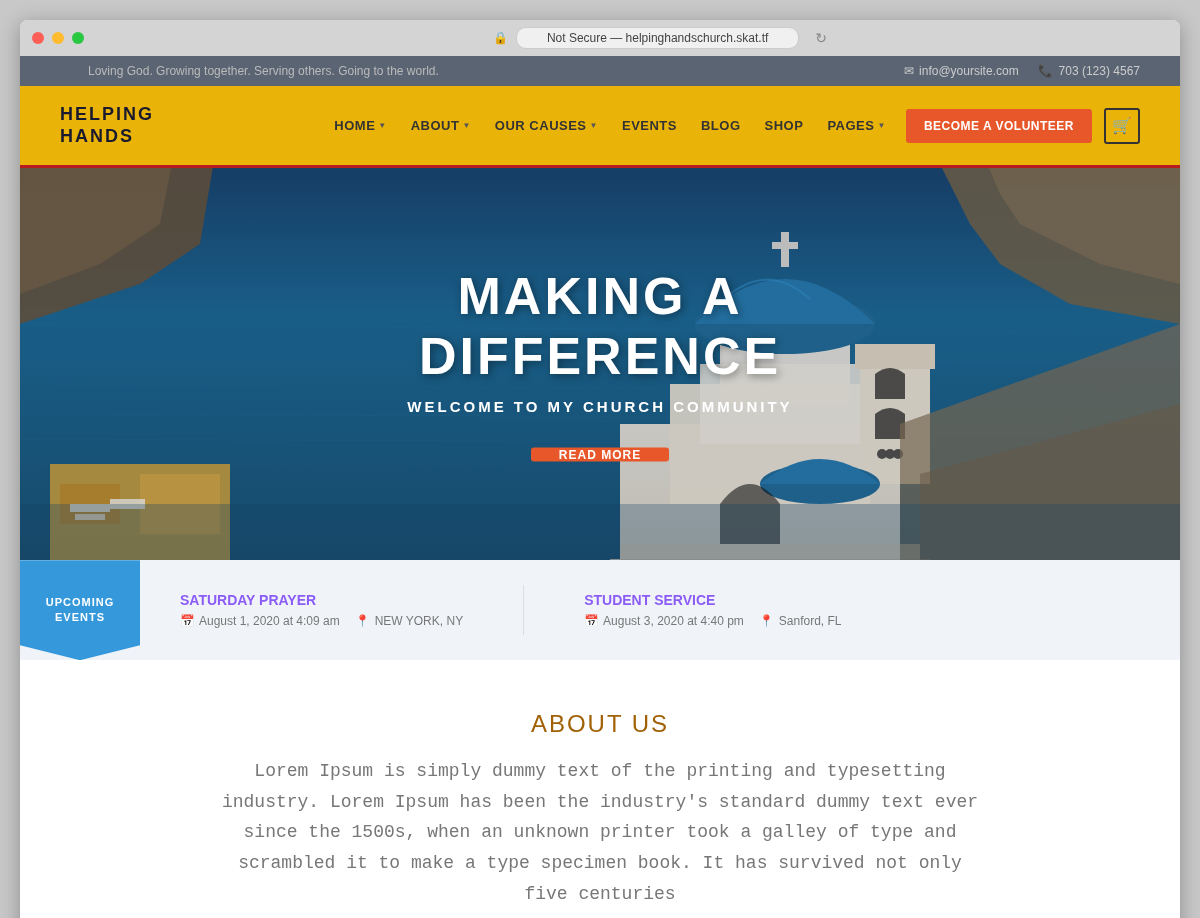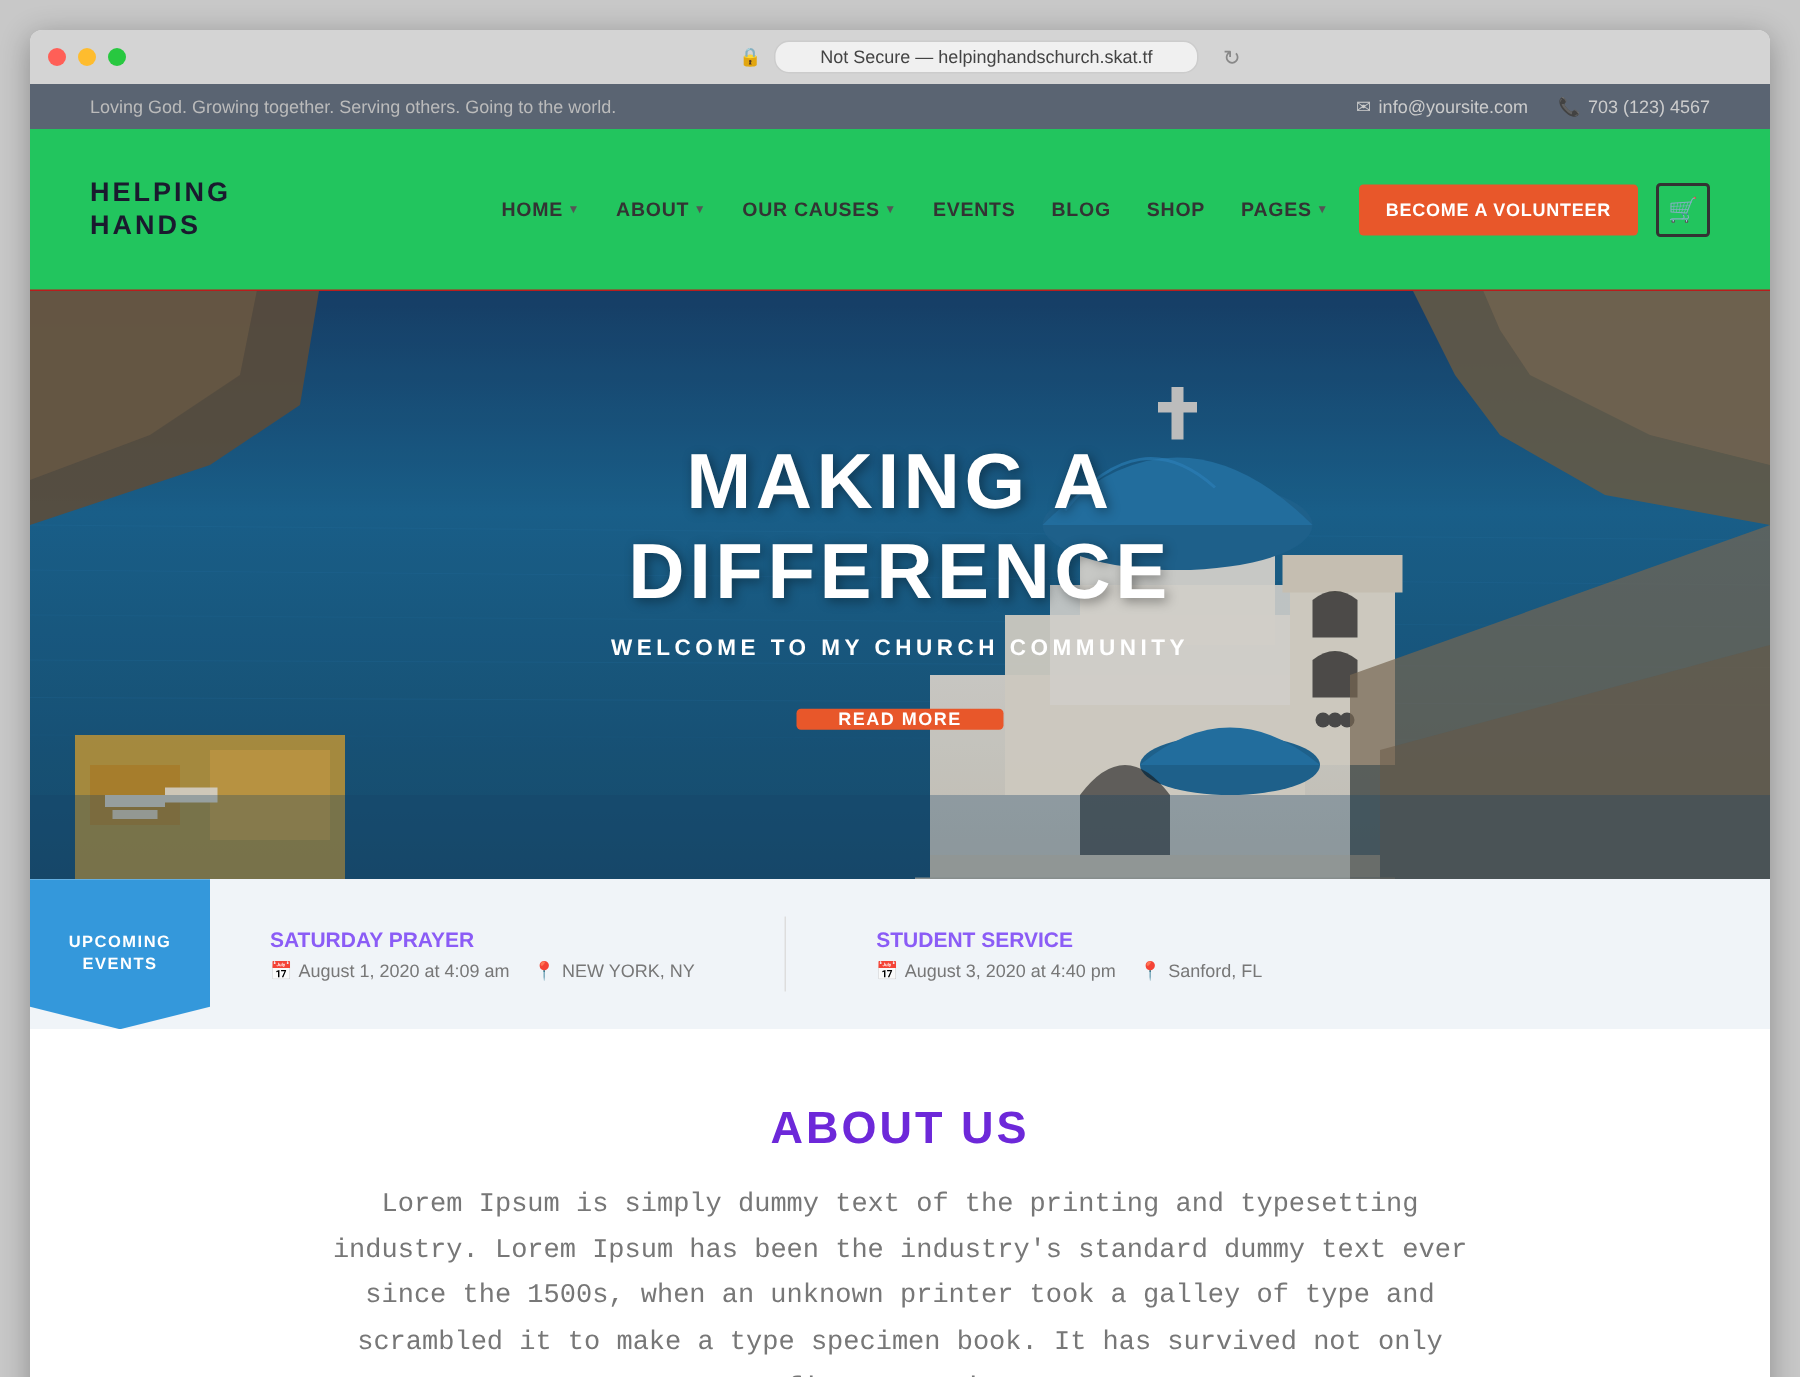--- a/index.html
+++ b/index.html
@@ -61,32 +61,32 @@
     
     .topbar {
       background: #5a6472;
       color: #ccc;
       font-size: 12px;
       padding: 8px 40px;
       display: flex;
       justify-content: space-between;
       align-items: center;
     }
-    .topbar-left { color: #bbb; }
+    .topbar-left { color: #bbb; margin-left: 28px; }
     .topbar-right { display: flex; align-items: center; gap: 20px; }
     .topbar-right span { display: flex; align-items: center; gap: 5px; }
 
     
     .header {
-      background: #22c55e;
-      padding: 32px 40px;
+      background: #eab308;
+      padding: 18px 40px;
       display: flex;
       align-items: center;
       justify-content: space-between;
-      border-bottom: 1px solid #b91c1c;
+      border-bottom: 3px solid #b91c1c;
     }
     .logo {
       font-size: 18px;
       font-weight: 900;
       color: #1a1a2e;
       line-height: 1.2;
       letter-spacing: 2px;
       text-transform: uppercase;
     }
     .logo span { display: block; }
@@ -233,24 +233,24 @@
       background: #ddd;
     }
 
     
     .about-section {
       padding: 50px 40px 30px;
       text-align: center;
       background: white;
     }
     .about-title {
-      font-size: 30px;
-      font-weight: 700;
-      text-transform: uppercase;
-      color: #6d28d9;
+      font-size: 24px;
+      font-weight: 400;
+      text-transform: uppercase;
+      color: #a16207;
       letter-spacing: 2px;
       margin-bottom: 18px;
     }
     .about-text {
       font-size: 18px;
       color: #777;
       line-height: 1.7;
       max-width: 760px;
       margin: 0 auto;
       font-family: Liberation Mono, monospace;

